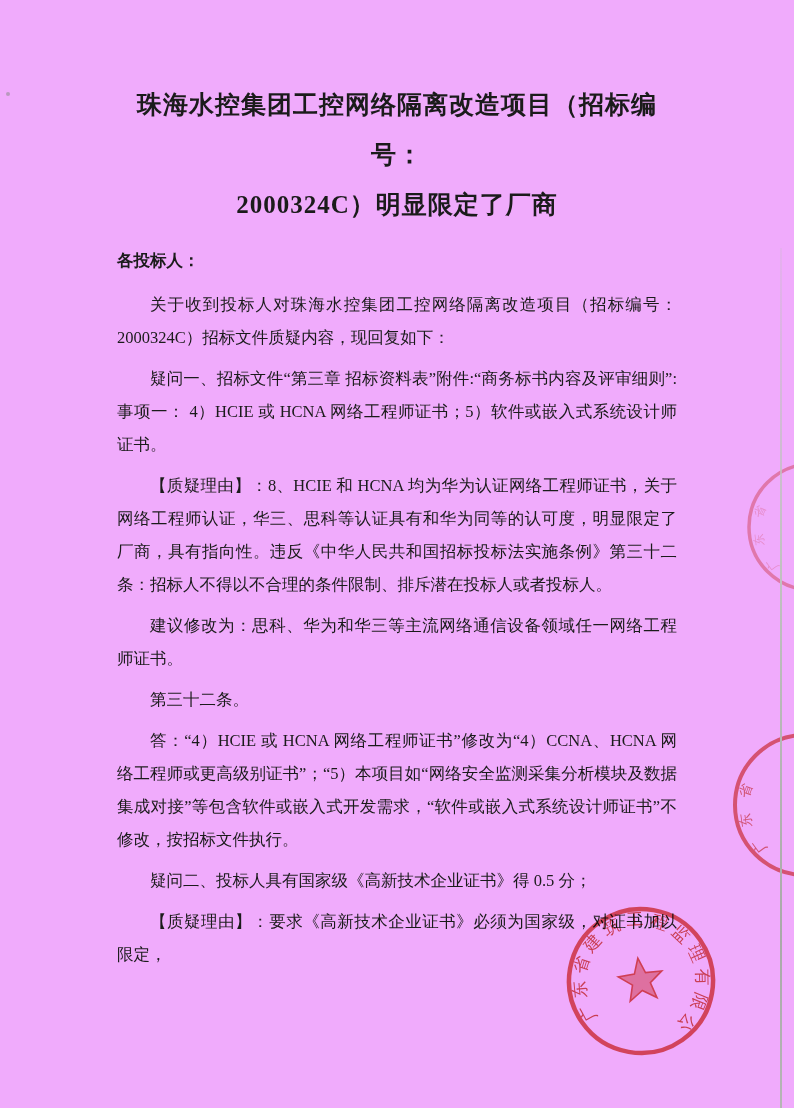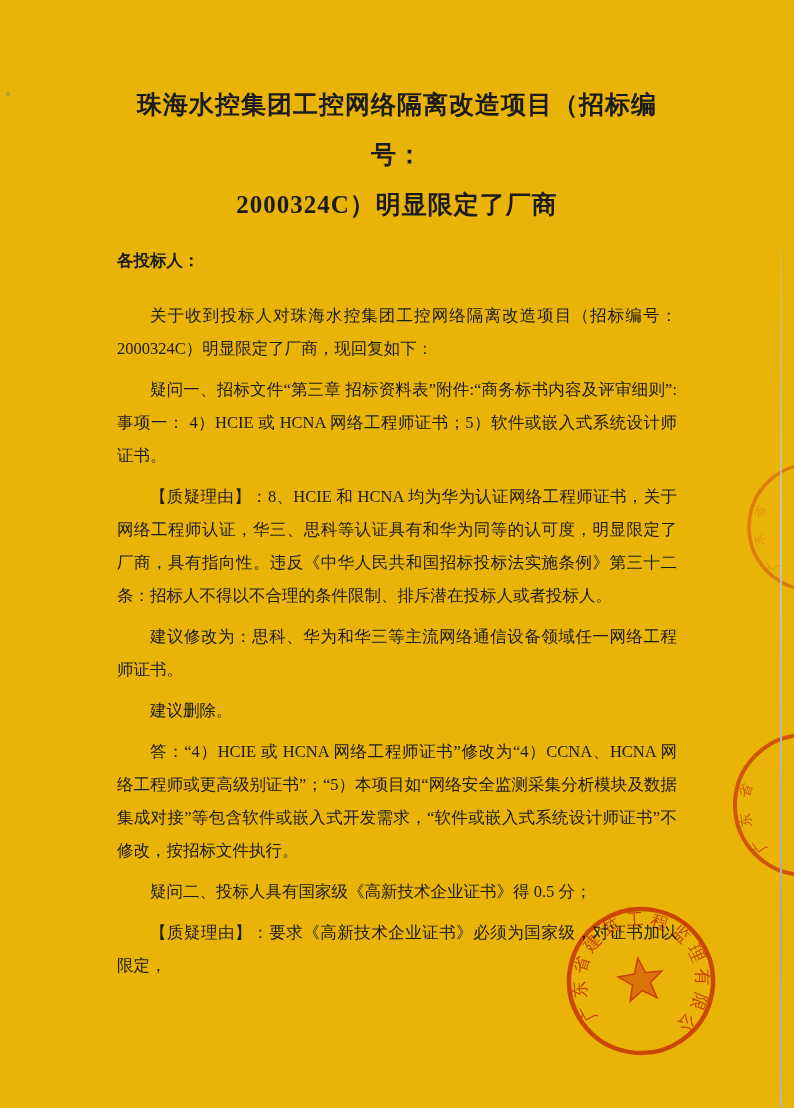--- a/index.html
+++ b/index.html
@@ -1,25 +1,25 @@
 <!DOCTYPE html>
 <html><head>
 <meta charset="utf-8">
 <style>
   html,body{margin:0;padding:0;background:#ffffff;}
   .page{
     position:relative;width:794px;height:1108px;overflow:hidden;
-    background:#eab308;color:#1b1b1b;
+    background:#f0abfc;color:#1b1b1b;
     font-family:"Liberation Serif","DejaVu Serif",serif;
   }
   .content{position:absolute;left:117px;top:80px;width:560px;}
   .title{margin:0 0 14px 0;font-size:25px;font-weight:700;text-align:center;
     line-height:50px;letter-spacing:1px;}
   .title span{display:block;}
-  .salutation{margin:0 0 22px 0;font-size:16.5px;line-height:33px;font-weight:600;}
+  .salutation{margin:0 0 11px 0;font-size:16.5px;line-height:33px;font-weight:600;}
   .body p{margin:0 0 8px 0;font-size:16.5px;line-height:33px;
     text-indent:2em;text-align:justify;}
   .body .b{font-weight:400;}
   
   .fold-line{position:absolute;left:780px;top:248px;width:2px;height:860px;
     background:linear-gradient(to bottom,rgba(190,190,190,.2),#c2c2c2 35%,#a9a9a9 80%,#b5b5b5);}
   .speck{position:absolute;left:6px;top:92px;width:4px;height:4px;border-radius:50%;
     background:#8a8a8a;opacity:.55;}
   
   .seal{position:absolute;mix-blend-mode:multiply;}
@@ -33,25 +33,25 @@
 
 <div class="page">
 
   <div class="content">
     <h1 class="title">
       <span>珠海水控集团工控网络隔离改造项目（招标编号：</span>
       <span>2000324C）明显限定了厂商</span>
     </h1>
     <p class="salutation">各投标人：</p>
     <div class="body">
-        <p><span>关于收到投标人对珠海水控集团工控网络隔离改造项目（招标编号：2000324C）明显限定了厂商，现回复如下：</span></p>
+        <p><span>关于收到投标人对珠海水控集团工控网络隔离改造项目（招标编号：2000324C）招标文件质疑内容，现回复如下：</span></p>
         <p><span class="b">疑问一、</span><span>招标文件“第三章 招标资料表”附件:“商务标书内容及评审细则”: 事项一： 4）HCIE 或 HCNA 网络工程师证书；5）软件或嵌入式系统设计师证书。</span></p>
         <p><span class="b">【质疑理由】：</span><span>8、HCIE 和 HCNA 均为华为认证网络工程师证书，关于网络工程师认证，华三、思科等认证具有和华为同等的认可度，明显限定了厂商，具有指向性。违反《中华人民共和国招标投标法实施条例》第三十二条：招标人不得以不合理的条件限制、排斥潜在投标人或者投标人。</span></p>
         <p><span class="b">建议修改为：</span><span>思科、华为和华三等主流网络通信设备领域任一网络工程师证书。</span></p>
-        <p><span class="b">建议删除。</span></p>
+        <p><span class="b">第三十二条。</span></p>
         <p><span class="b">答：“4）HCIE 或 HCNA 网络工程师证书”修改为“4）CCNA、HCNA 网络工程师或更高级别证书”；“5）本项目如“网络安全监测采集分析模块及数据集成对接”等包含软件或嵌入式开发需求，“软件或嵌入式系统设计师证书”不修改，按招标文件执行。</span></p>
         <p><span class="b">疑问二、</span><span>投标人具有国家级《高新技术企业证书》得 0.5 分；</span></p>
         <p><span class="b">【质疑理由】：</span><span>要求《高新技术企业证书》必须为国家级，对证书加以限定，</span></p>
       </div>
   </div>
 
   <svg class="seal seal-main" viewBox="0 0 160 160" xmlns="http://www.w3.org/2000/svg">
     <g transform="rotate(10 80 80)">
       <circle cx="80" cy="80" r="72" fill="none" stroke="#d8453c" stroke-width="4.5" opacity="0.9"></circle>
       <polygon points="0,-23 5.6,-7.7 21.9,-7.1 9,2.9 13.5,18.6 0,9.5 -13.5,18.6 -9,2.9 -21.9,-7.1 -5.6,-7.7" transform="translate(80,80) rotate(-18)" fill="#d8453c" fill-opacity="0.55" stroke="#d8453c" stroke-width="1.6" opacity="0.95"></polygon>

